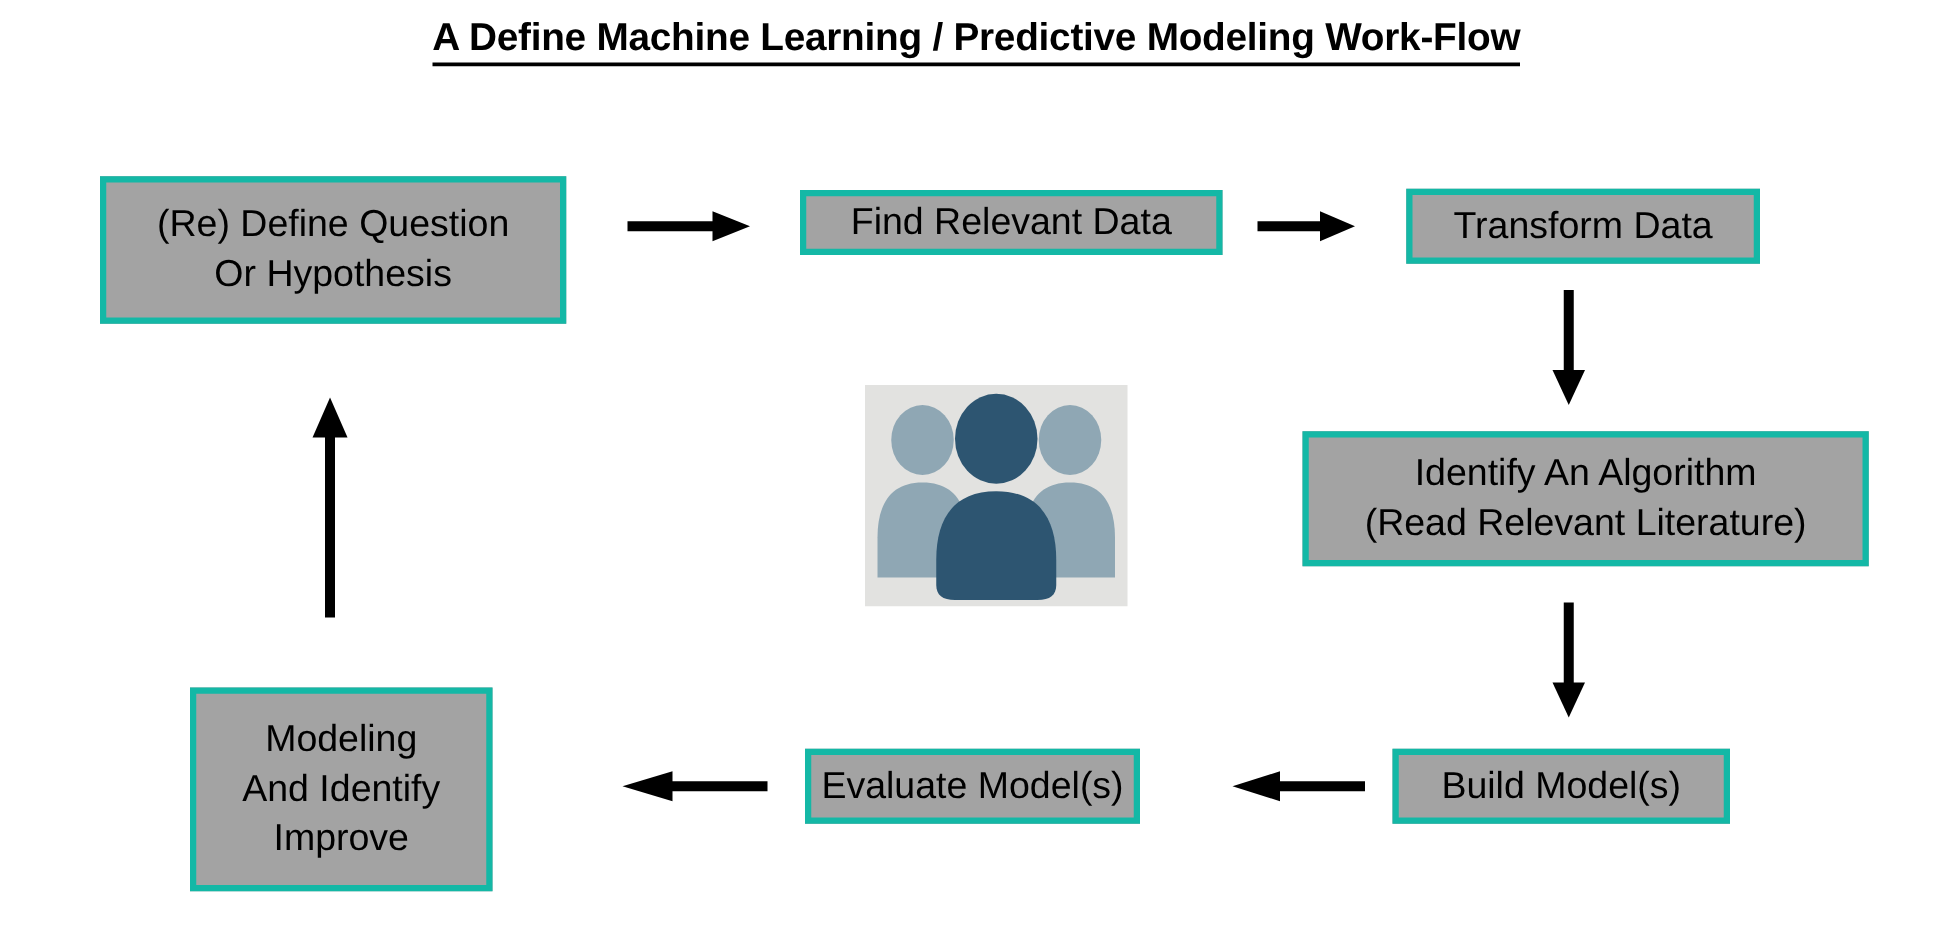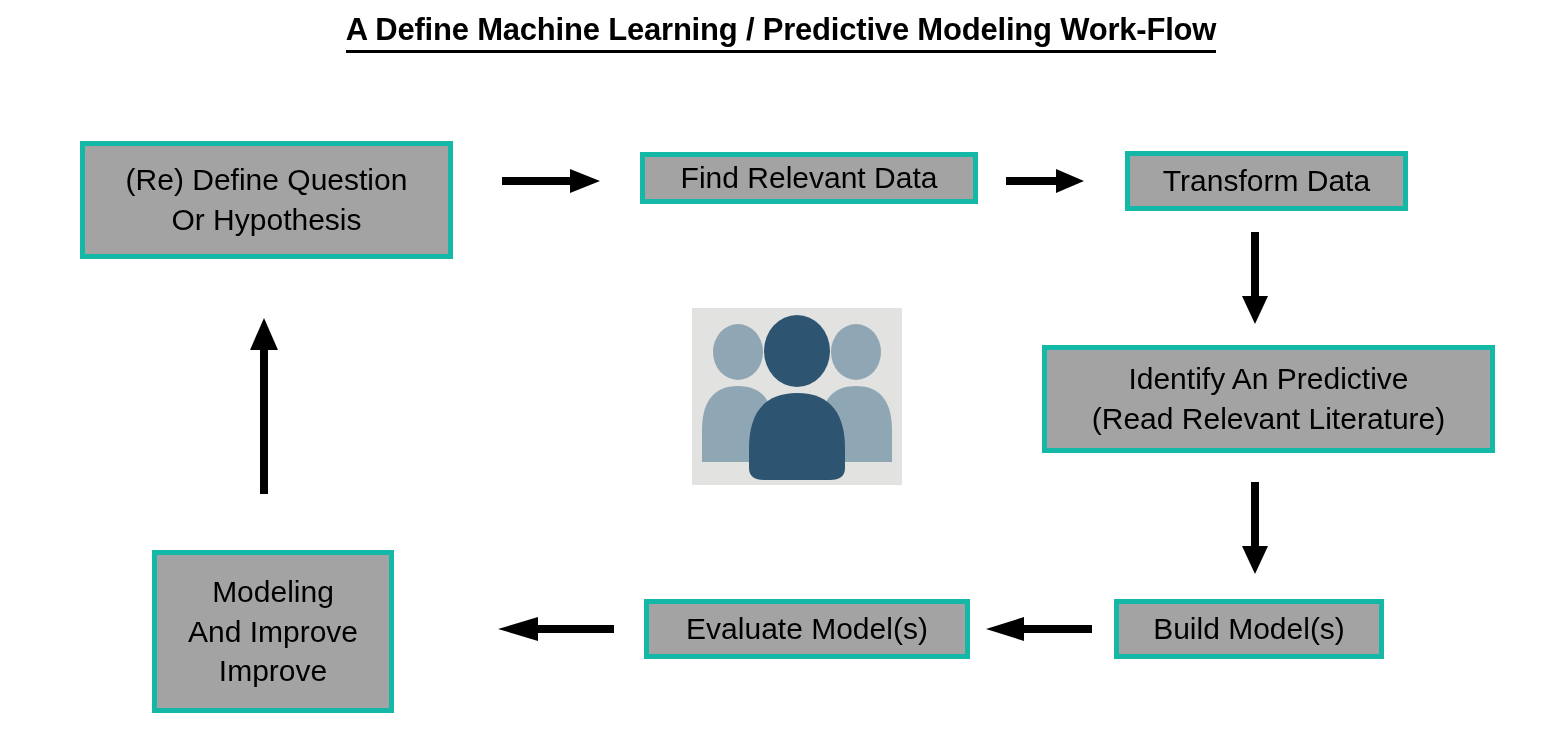--- a/index.html
+++ b/index.html
@@ -57,21 +57,21 @@
     color: #000;
     padding: 0 8px;
   }
   .node .line { display: block; white-space: nowrap; }
 
   #node-define      { left: 80px;   top: 141px; width: 373px; height: 118px; }
   #node-find        { left: 640px;  top: 152px; width: 338px; height: 52px;  }
   #node-transform   { left: 1113px; top: 151px; width: 283px; height: 60px; margin-left: 12px;  }
   #node-identify    { left: 1042px; top: 345px; width: 453px; height: 108px; }
   #node-build       { left: 1114px; top: 599px; width: 270px; height: 60px;  }
-  #node-evaluate    { left: 644px;  top: 599px; width: 326px; height: 60px;  }
+  #node-evaluate    { left: 644px;  top: 599px; width: 268px; height: 60px;  }
   #node-compare     { left: 152px;  top: 550px; width: 242px; height: 163px; }
 
   
   .arrow { position: absolute; }
   .arrow svg { display: block; overflow: visible; }
 
   #arrow-define-find      { left: 502px;  top: 168px; }
   #arrow-find-transform   { left: 1006px; top: 168px; }
   #arrow-transform-identify { left: 1240px; top: 232px; }
   #arrow-identify-build   { left: 1240px; top: 482px; }
@@ -113,41 +113,41 @@
   </div>
 
   <div class="node" id="node-transform">
     <div>
       <span class="line">Transform Data</span>
     </div>
   </div>
 
   <div class="node" id="node-identify">
     <div>
-      <span class="line">Identify An Predictive</span>
+      <span class="line">Identify An Algorithm</span>
       <span class="line">(Read Relevant Literature)</span>
     </div>
   </div>
 
   <div class="node" id="node-build">
     <div>
       <span class="line">Build Model(s)</span>
     </div>
   </div>
 
   <div class="node" id="node-evaluate">
     <div>
       <span class="line">Evaluate Model(s)</span>
     </div>
   </div>
 
   <div class="node" id="node-compare">
     <div>
       <span class="line">Modeling</span>
-      <span class="line">And Improve</span>
+      <span class="line">And Identify</span>
       <span class="line">Improve</span>
     </div>
   </div>
 
   <div class="arrow" id="arrow-define-find">
     <svg width="98" height="26" viewBox="0 0 98 26">
       <rect x="0" y="9" width="72" height="8" fill="#000"></rect>
       <polygon points="68,1 98,13 68,25" fill="#000"></polygon>
     </svg>
   </div>

